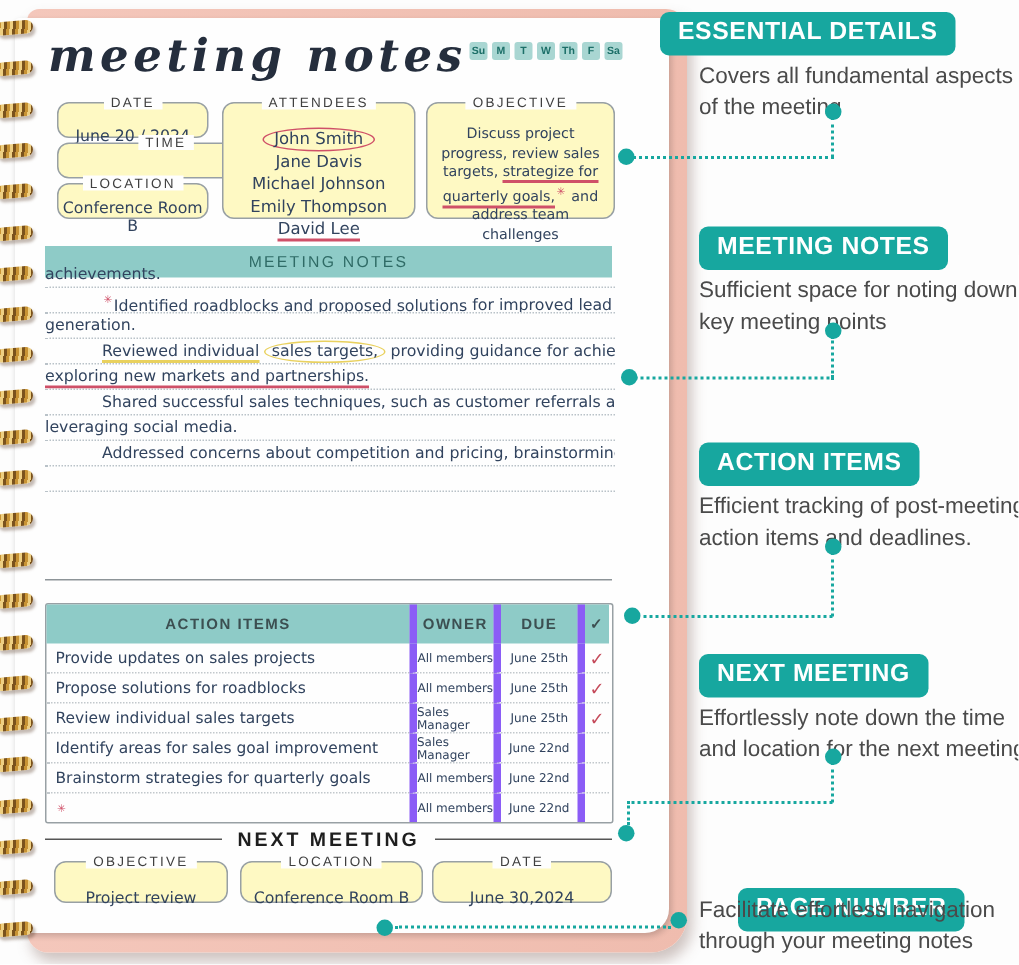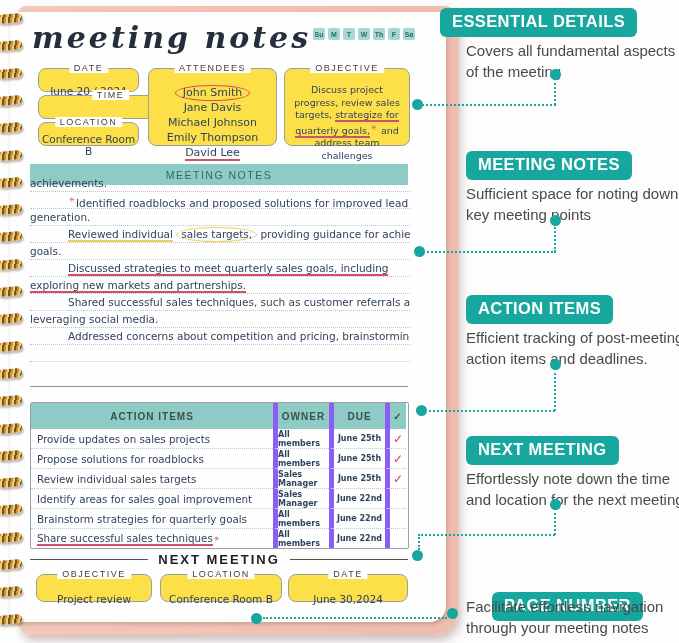--- a/index.html
+++ b/index.html
@@ -21,21 +21,21 @@
         box-shadow:1.5px 2.5px 2px rgba(90,60,40,.35);transform:rotate(-5deg);}
 
   
   .hand{font-family:"DejaVu Sans",sans-serif;color:#31435e;}
   .script-title{position:absolute;left:22px;top:8px;font-family:"DejaVu Serif",serif;
         font-style:italic;font-weight:bold;font-size:30px;letter-spacing:3px;color:#252e3d;}
   .weekdays{position:absolute;left:303px;top:16px;display:flex;gap:3px;}
   .wd{width:12px;height:12px;background:#a9d6d2;color:#1c6f68;border-radius:2px;
       font-size:7px;font-weight:bold;display:flex;align-items:center;justify-content:center;}
 
-  .fieldbox{position:absolute;border:1px solid #98a0a4;border-radius:8px;background:#fde047;}
+  .fieldbox{position:absolute;border:1px solid #98a0a4;border-radius:8px;background:#fef9c3;}
   .fieldbox .lbl{position:absolute;top:-6px;left:50%;transform:translateX(-50%);
       background:#fefefe;padding:0 5px;font-size:9px;letter-spacing:1.5px;color:#3f3f3f;white-space:nowrap;}
   .fieldbox .val{display:flex;align-items:center;justify-content:center;height:100%;
       font-size:10.5px;text-align:center;margin-top:11px;}
 
   .u-red{border-bottom:2px solid #cf5068;}
   .circ-red{border:1.5px solid #cf5068;border-radius:50%;padding:0 7px 1px 7px;}
   .u-yellow{border-bottom:2.5px solid #e9d15e;}
   .circ-yellow{border:1.5px solid #e9d15e;border-radius:50%;padding:0 4px 1px 4px;}
   .mark-red{color:#cf5068;font-size:7px;vertical-align:super;padding:0 1px;}
@@ -51,21 +51,21 @@
   .note-line.indent{padding-left:38px;}
   .divider{position:absolute;left:20px;top:374px;width:378px;border-top:1px solid #8d9498;}
 
   
   .atable{position:absolute;left:20px;top:390px;width:377px;border:1px solid #98a0a4;
       border-radius:2px;display:grid;grid-template-columns:242px 56px 56px 21px;background:#fefefe;}
   .ath{background:#8ecbc7;color:#3c4f51;font-size:10px;letter-spacing:1px;height:26px;
       display:flex;align-items:center;justify-content:center;font-weight:bold;}
   .acell{height:19px;display:flex;align-items:center;font-size:10px;}
   .acell.item{padding-left:6px;font-size:10.3px;}
-  .acell.small{font-size:8px;justify-content:center;font-weight:bold;}
+  .acell.small{font-size:8px;justify-content:center;}
   .acell.chk{justify-content:center;color:#c54a5a;font-size:12px;}
   .c2,.c3,.c4{border-left:5px solid #8b5cf6;}
   .rowline{border-bottom:1.5px dotted #c2c8cc;}
 
   
   .nm-heading{position:absolute;left:20px;top:540px;width:378px;display:flex;align-items:center;gap:10px;
       font-size:13px;font-weight:bold;letter-spacing:2px;color:#1e1e1e;}
   .nm-heading::before,.nm-heading::after{content:"";flex:1;border-top:1.2px solid #555;}
   .pagenum{position:absolute;left:0;top:598px;width:436px;display:flex;align-items:center;justify-content:center;
       gap:8px;font-size:9px;color:#41506b;}
@@ -130,22 +130,20 @@
         <span>Discuss project progress, review sales targets, </span><span class="u-red">strategize for quarterly goals,</span><span class="mark-red">✳</span><span> and address team challenges collaboratively.</span>
       </div>
     </div>
 
     <div class="banner">MEETING NOTES</div>
     <div class="notes hand">
       <div class="note-line">achievements.</div>
       <div class="note-line indent"><span class="mark-red">✳</span><span class="u-red">Identified roadblocks and proposed solutions</span><span> for improved lead</span></div>
       <div class="note-line">generation.</div>
       <div class="note-line indent"><span class="u-yellow">Reviewed individual</span><span> </span><span class="circ-yellow">sales targets,</span><span> providing guidance for achieving</span></div>
-      <div class="note-line">goals.</div>
-      <div class="note-line indent"><span class="u-red">Discussed strategies to meet quarterly sales goals, including</span></div>
       <div class="note-line"><span class="u-red">exploring new markets and partnerships.</span></div>
       <div class="note-line indent">Shared successful sales techniques, such as customer referrals and</div>
       <div class="note-line">leveraging social media.</div>
       <div class="note-line indent">Addressed concerns about competition and pricing, brainstorming</div>
       <div class="note-line"></div>
     </div>
     <div class="divider"></div>
 
     <div class="atable">
       <div class="ath">ACTION ITEMS</div>
@@ -172,21 +170,20 @@
       <div class="acell small hand c2 rowline">Sales Manager</div>
       <div class="acell small hand c3 rowline">June 22nd</div>
       <div class="acell chk c4 rowline"></div>
 
       <div class="acell item hand rowline">Brainstorm strategies for quarterly goals</div>
       <div class="acell small hand c2 rowline">All members</div>
       <div class="acell small hand c3 rowline">June 22nd</div>
       <div class="acell chk c4 rowline"></div>
 
       <div class="acell item hand">
-          <span class="u-red">Share successful sales techniques</span>
           <span class="mark-red">✳</span>
         </div>
       <div class="acell small hand c2">All members</div>
       <div class="acell small hand c3">June 22nd</div>
       <div class="acell chk c4"></div>
     </div>
 
     <div class="nm-heading">
         <span>NEXT MEETING</span>
       </div>

